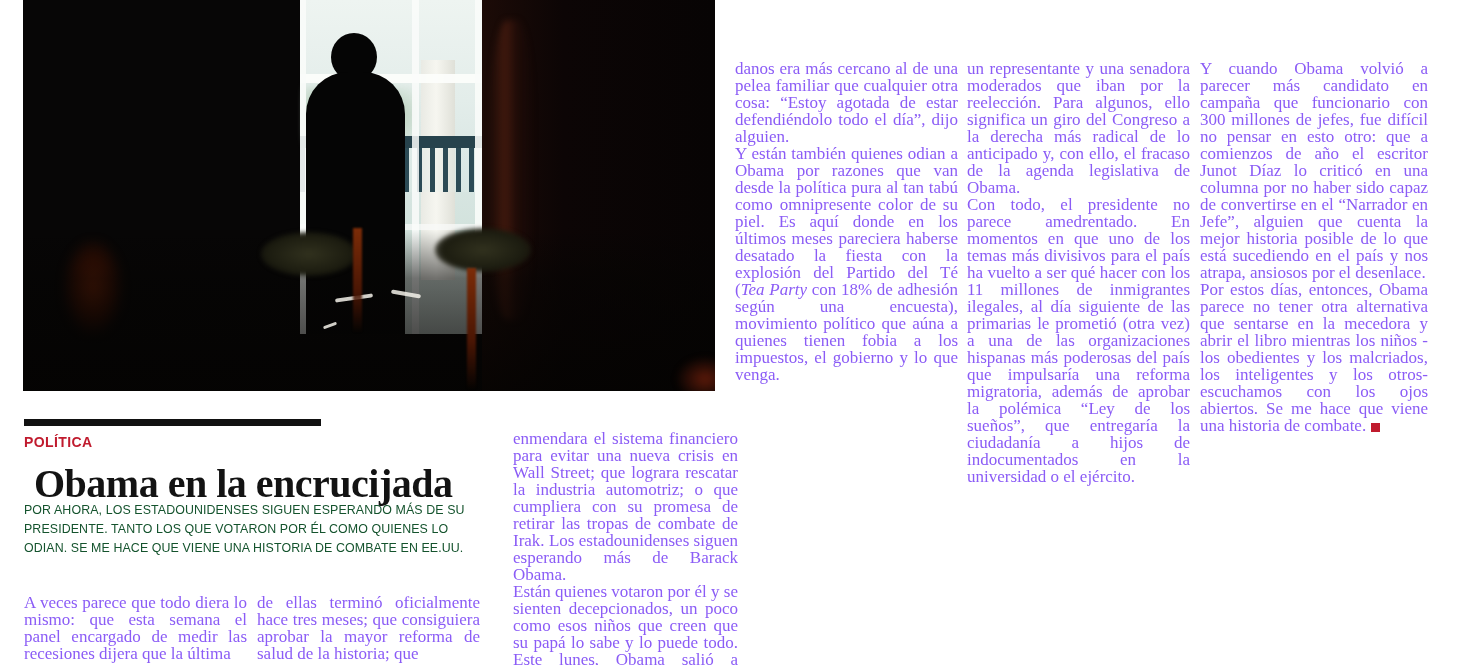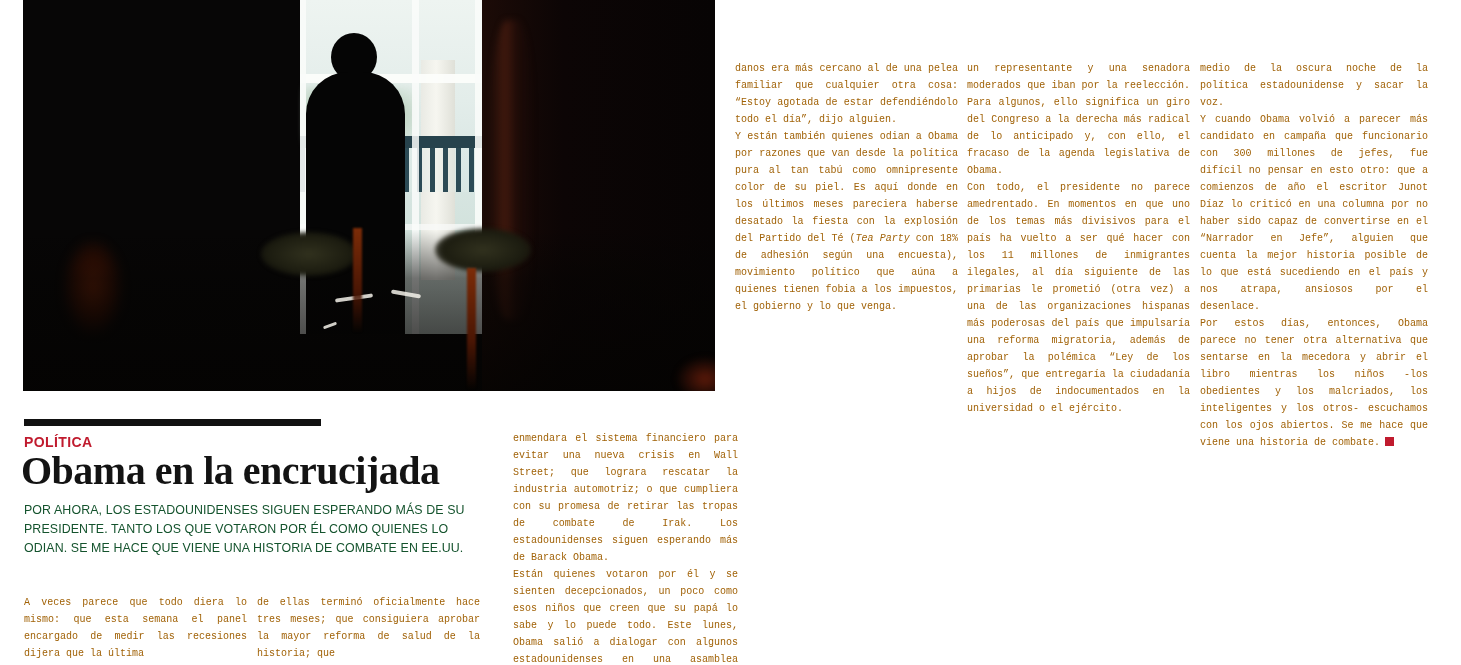--- a/index.html
+++ b/index.html
@@ -54,22 +54,22 @@
   .black-bar{position:absolute;left:24px;top:419px;width:297px;height:7px;background:#111111;}
   .kicker{position:absolute;left:24px;top:434px;font-family:"Liberation Sans",sans-serif;
       font-weight:bold;font-size:14px;letter-spacing:.4px;color:#c01b2e;text-align:center;}
   .headline{position:absolute;left:21px;top:447px;font-family:"Liberation Serif",serif;
       font-weight:bold;font-size:40px;letter-spacing:-.5px;color:#131313;}
   .deck{position:absolute;left:24px;top:501px;width:468px;font-family:"Liberation Sans",sans-serif;
       font-size:12.4px;line-height:19px;color:#14532d;letter-spacing:.1px;}
   .byline{position:absolute;left:24px;top:560px;font-size:15px;color:#1d1d1d;}
 
   
-  .col{position:absolute;width:223px;font-family:Liberation Mono, monospace;font-size:10px;
-      line-height:17px;color:#a16207;text-align:justify;}
+  .col{position:absolute;width:223px;font-family:Liberation Serif, serif;font-size:17px;
+      line-height:17px;color:#8b5cf6;text-align:justify;}
   .col p{margin:0;}
   #column-1{left:24px;top:594px;}
   #column-2{left:257px;top:594px;}
   #column-3{left:490px;top:430px;width:225px;margin-left:23px;}
   #column-4{left:735px;top:60px;}
   #column-5{left:967px;top:60px;}
   #column-6{left:1200px;top:60px;width:228px;}
   .ital{font-style:italic;}
   .end-mark{display:inline-block;width:9px;height:9px;background:#c01b2e;margin-left:5px;
       transform:translateY(1px);}
@@ -100,21 +100,21 @@
     <div class="ph-glint g1"></div>
     <div class="ph-glint g2"></div>
     <div class="ph-glint g3"></div>
     <div class="ph-candle c1"></div>
     <div class="ph-candle c2"></div>
     <div class="ph-corner-glow"></div>
   </div>
 
   <div class="black-bar"></div>
   <div class="kicker">POLÍTICA</div>
-  <h1 class="headline" style="margin:0;">Obama en la encrucijada</h1>
+  <h1 class="headline" style="margin:13px;">Obama en la encrucijada</h1>
   <div class="deck">POR AHORA, LOS ESTADOUNIDENSES SIGUEN ESPERANDO MÁS DE SU PRESIDENTE. TANTO LOS QUE VOTARON POR ÉL COMO QUIENES LO ODIAN. SE ME HACE QUE VIENE UNA HISTORIA DE COMBATE EN EE.UU.</div>
 
   <div class="col" id="column-1">
       <p><span>A veces parece que todo diera lo mismo: que esta semana el panel encargado de medir las recesiones dijera que la última</span></p>
     </div>
   <div class="col" id="column-2">
       <p><span>de ellas terminó oficialmente hace tres meses; que consiguiera aprobar la mayor reforma de salud de la historia; que</span></p>
     </div>
   <div class="col" id="column-3">
       <p><span>enmendara el sistema financiero para evitar una nueva crisis en Wall Street; que lograra rescatar la industria automotriz; o que cumpliera con su promesa de retirar las tropas de combate de Irak. Los estadounidenses siguen esperando más de Barack Obama.</span></p>
@@ -122,18 +122,17 @@
     </div>
   <div class="col" id="column-4">
       <p><span>danos era más cercano al de una pelea familiar que cualquier otra cosa: “Estoy agotada de estar defendiéndolo todo el día”, dijo alguien.</span></p>
       <p><span>Y están también quienes odian a Obama por razones que van desde la política pura al tan tabú como omnipresente color de su piel. Es aquí donde en los últimos meses pareciera haberse desatado la fiesta con la explosión del Partido del Té (</span><span class="ital">Tea Party</span><span> con 18% de adhesión según una encuesta), movimiento político que aúna a quienes tienen fobia a los impuestos, el gobierno y lo que venga.</span></p>
     </div>
   <div class="col" id="column-5">
       <p><span>un representante y una senadora moderados que iban por la reelección. Para algunos, ello significa un giro del Congreso a la derecha más radical de lo anticipado y, con ello, el fracaso de la agenda legislativa de Obama.</span></p>
       <p><span>Con todo, el presidente no parece amedrentado. En momentos en que uno de los temas más divisivos para el país ha vuelto a ser qué hacer con los 11 millones de inmigrantes ilegales, al día siguiente de las primarias le prometió (otra vez) a una de las organizaciones hispanas más poderosas del país que impulsaría una reforma migratoria, además de aprobar la polémica “Ley de los sueños”, que entregaría la ciudadanía a hijos de indocumentados en la universidad o el ejército.</span></p>
     </div>
   <div class="col" id="column-6">
-      <p><span>medio de la oscura noche de la política estadounidense y sacar la voz.</span></p>
       <p><span>Y cuando Obama volvió a parecer más candidato en campaña que funcionario con 300 millones de jefes, fue difícil no pensar en esto otro: que a comienzos de año el escritor Junot Díaz lo criticó en una columna por no haber sido capaz de convertirse en el “Narrador en Jefe”, alguien que cuenta la mejor historia posible de lo que está sucediendo en el país y nos atrapa, ansiosos por el desenlace.</span></p>
       <p><span>Por estos días, entonces, Obama parece no tener otra alternativa que sentarse en la mecedora y abrir el libro mientras los niños -los obedientes y los malcriados, los inteligentes y los otros- escuchamos con los ojos abiertos. Se me hace que viene una historia de combate.</span><span class="end-mark"></span></p>
     </div>
 
 </div>
 
 </body></html>

